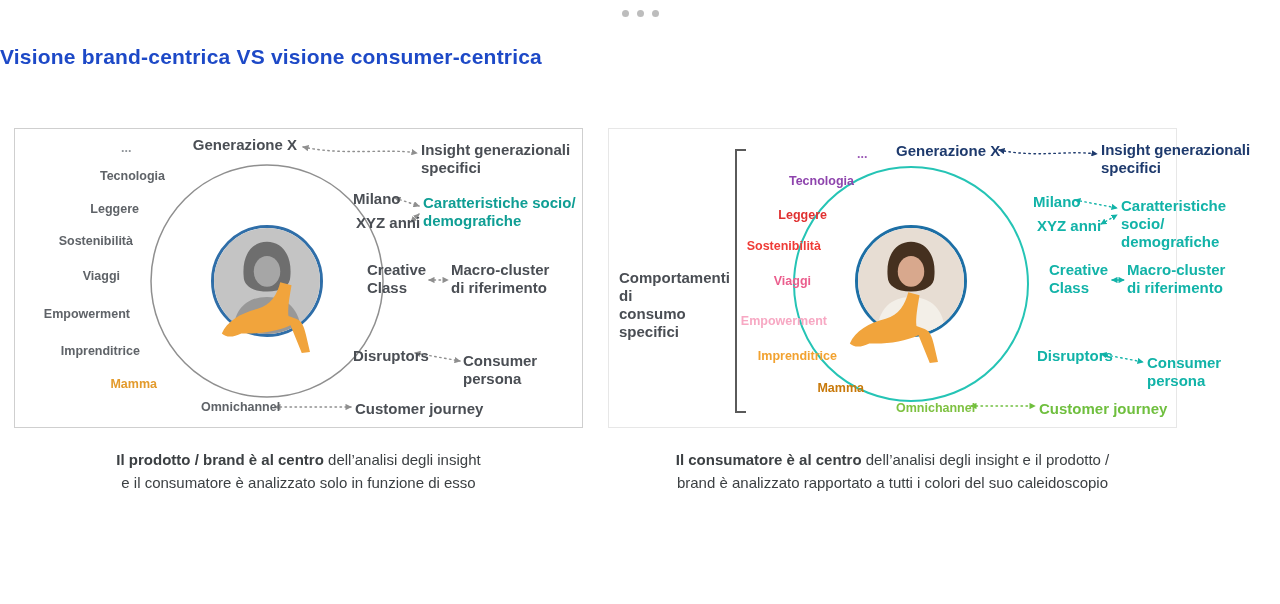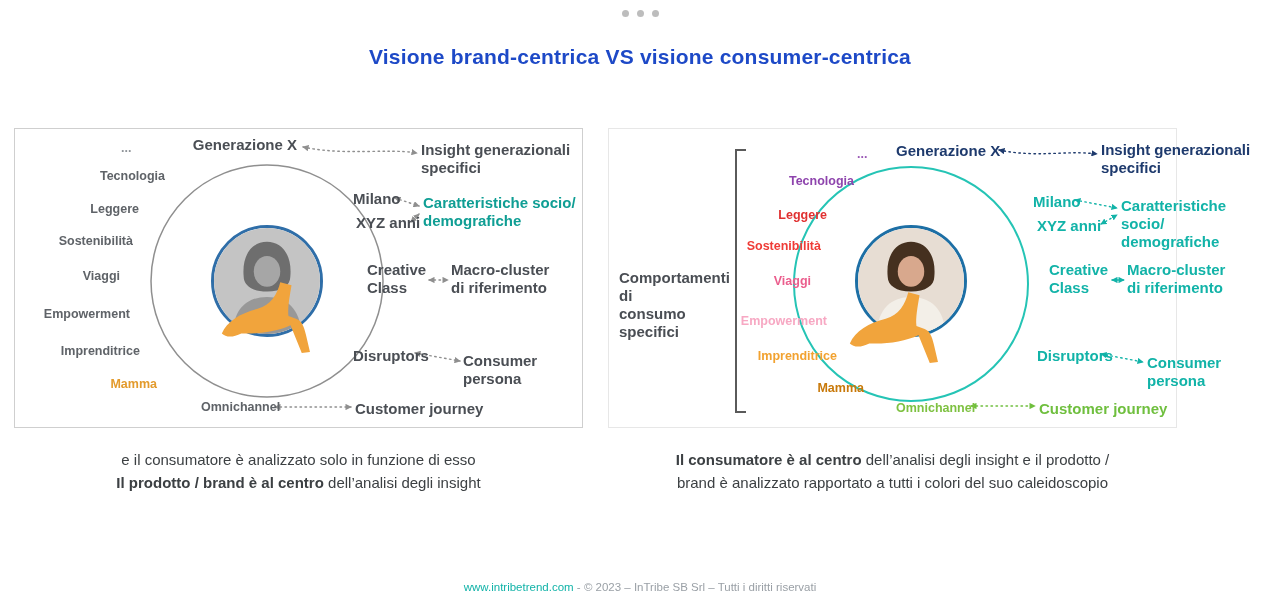--- a/index.html
+++ b/index.html
@@ -3,21 +3,21 @@
 <meta charset="utf-8">
 <style>
   * { box-sizing: border-box; margin: 0; padding: 0; }
   html,body { background:#fff; }
   body { font-family: "Liberation Sans", sans-serif; }
   .stage { position:relative; width:1280px; height:604px; background:#fff; overflow:hidden; }
 
   .window-dots { position:absolute; top:10px; left:0; right:0; display:flex; justify-content:center; gap:8px; }
   .window-dots .dot { width:7px; height:7px; border-radius:50%; background:#bdbdbd; }
 
-  .title { position:absolute; top:45px; width:100%; text-align:center; font-size:21px; font-weight:bold; letter-spacing:.2px; }
+  .title { position:absolute; top:45px; width:100%; font-size:21px; font-weight:bold; letter-spacing:.2px; }
 
   .panel { position:absolute; top:128px; width:569px; height:300px; background:#fff; }
   #panel-left  { left:14px;  border:1px solid #cfcfcf; }
   #panel-right { left:608px; border:1px solid #e7e7e7; }
   .layer { position:absolute; left:0; top:0; }
 
   .lbl { position:absolute; font-size:15px; font-weight:bold; line-height:1.2; white-space:pre-line; color:#4a4e54; }
   .trait { font-size:12.5px; }
   .ctr { text-align:left; }
   .rt  { text-align:right; }
@@ -177,26 +177,23 @@
 di riferimento</div>
 
     <div class="lbl" style="left: 428px; top: 218px; color: rgb(18, 179, 168);">Disruptors</div>
     <div class="lbl ctr" style="left: 538px; top: 225px; width: 95px; color: rgb(18, 179, 168);">Consumer
 persona</div>
 
     <div class="lbl" style="left: 430px; top: 271px; color: rgb(111, 191, 62);">Customer journey</div>
   </section>
 
   <div class="caption" id="caption-left">
+    <div><b>Il prodotto / brand è al centro</b><span> dell’analisi degli insight</span></div>
     <div>e il consumatore è analizzato solo in funzione di esso</div>
-    <div><b>Il prodotto / brand è al centro</b><span> dell’analisi degli insight</span></div>
   </div>
 
   <div class="caption" id="caption-right">
     <div><b>Il consumatore è al centro</b><span> dell’analisi degli insight e il prodotto /</span></div>
     <div>brand è analizzato rapportato a tutti i colori del suo caleidoscopio</div>
   </div>
 
-  <div class="footer">
-    <a href="#" style="color: rgb(18, 179, 168);">www.intribetrend.com</a><span> - © 2023 – InTribe SB Srl – Tutti i diritti riservati</span>
-  </div>
 
 </div>
 
 </body></html>

